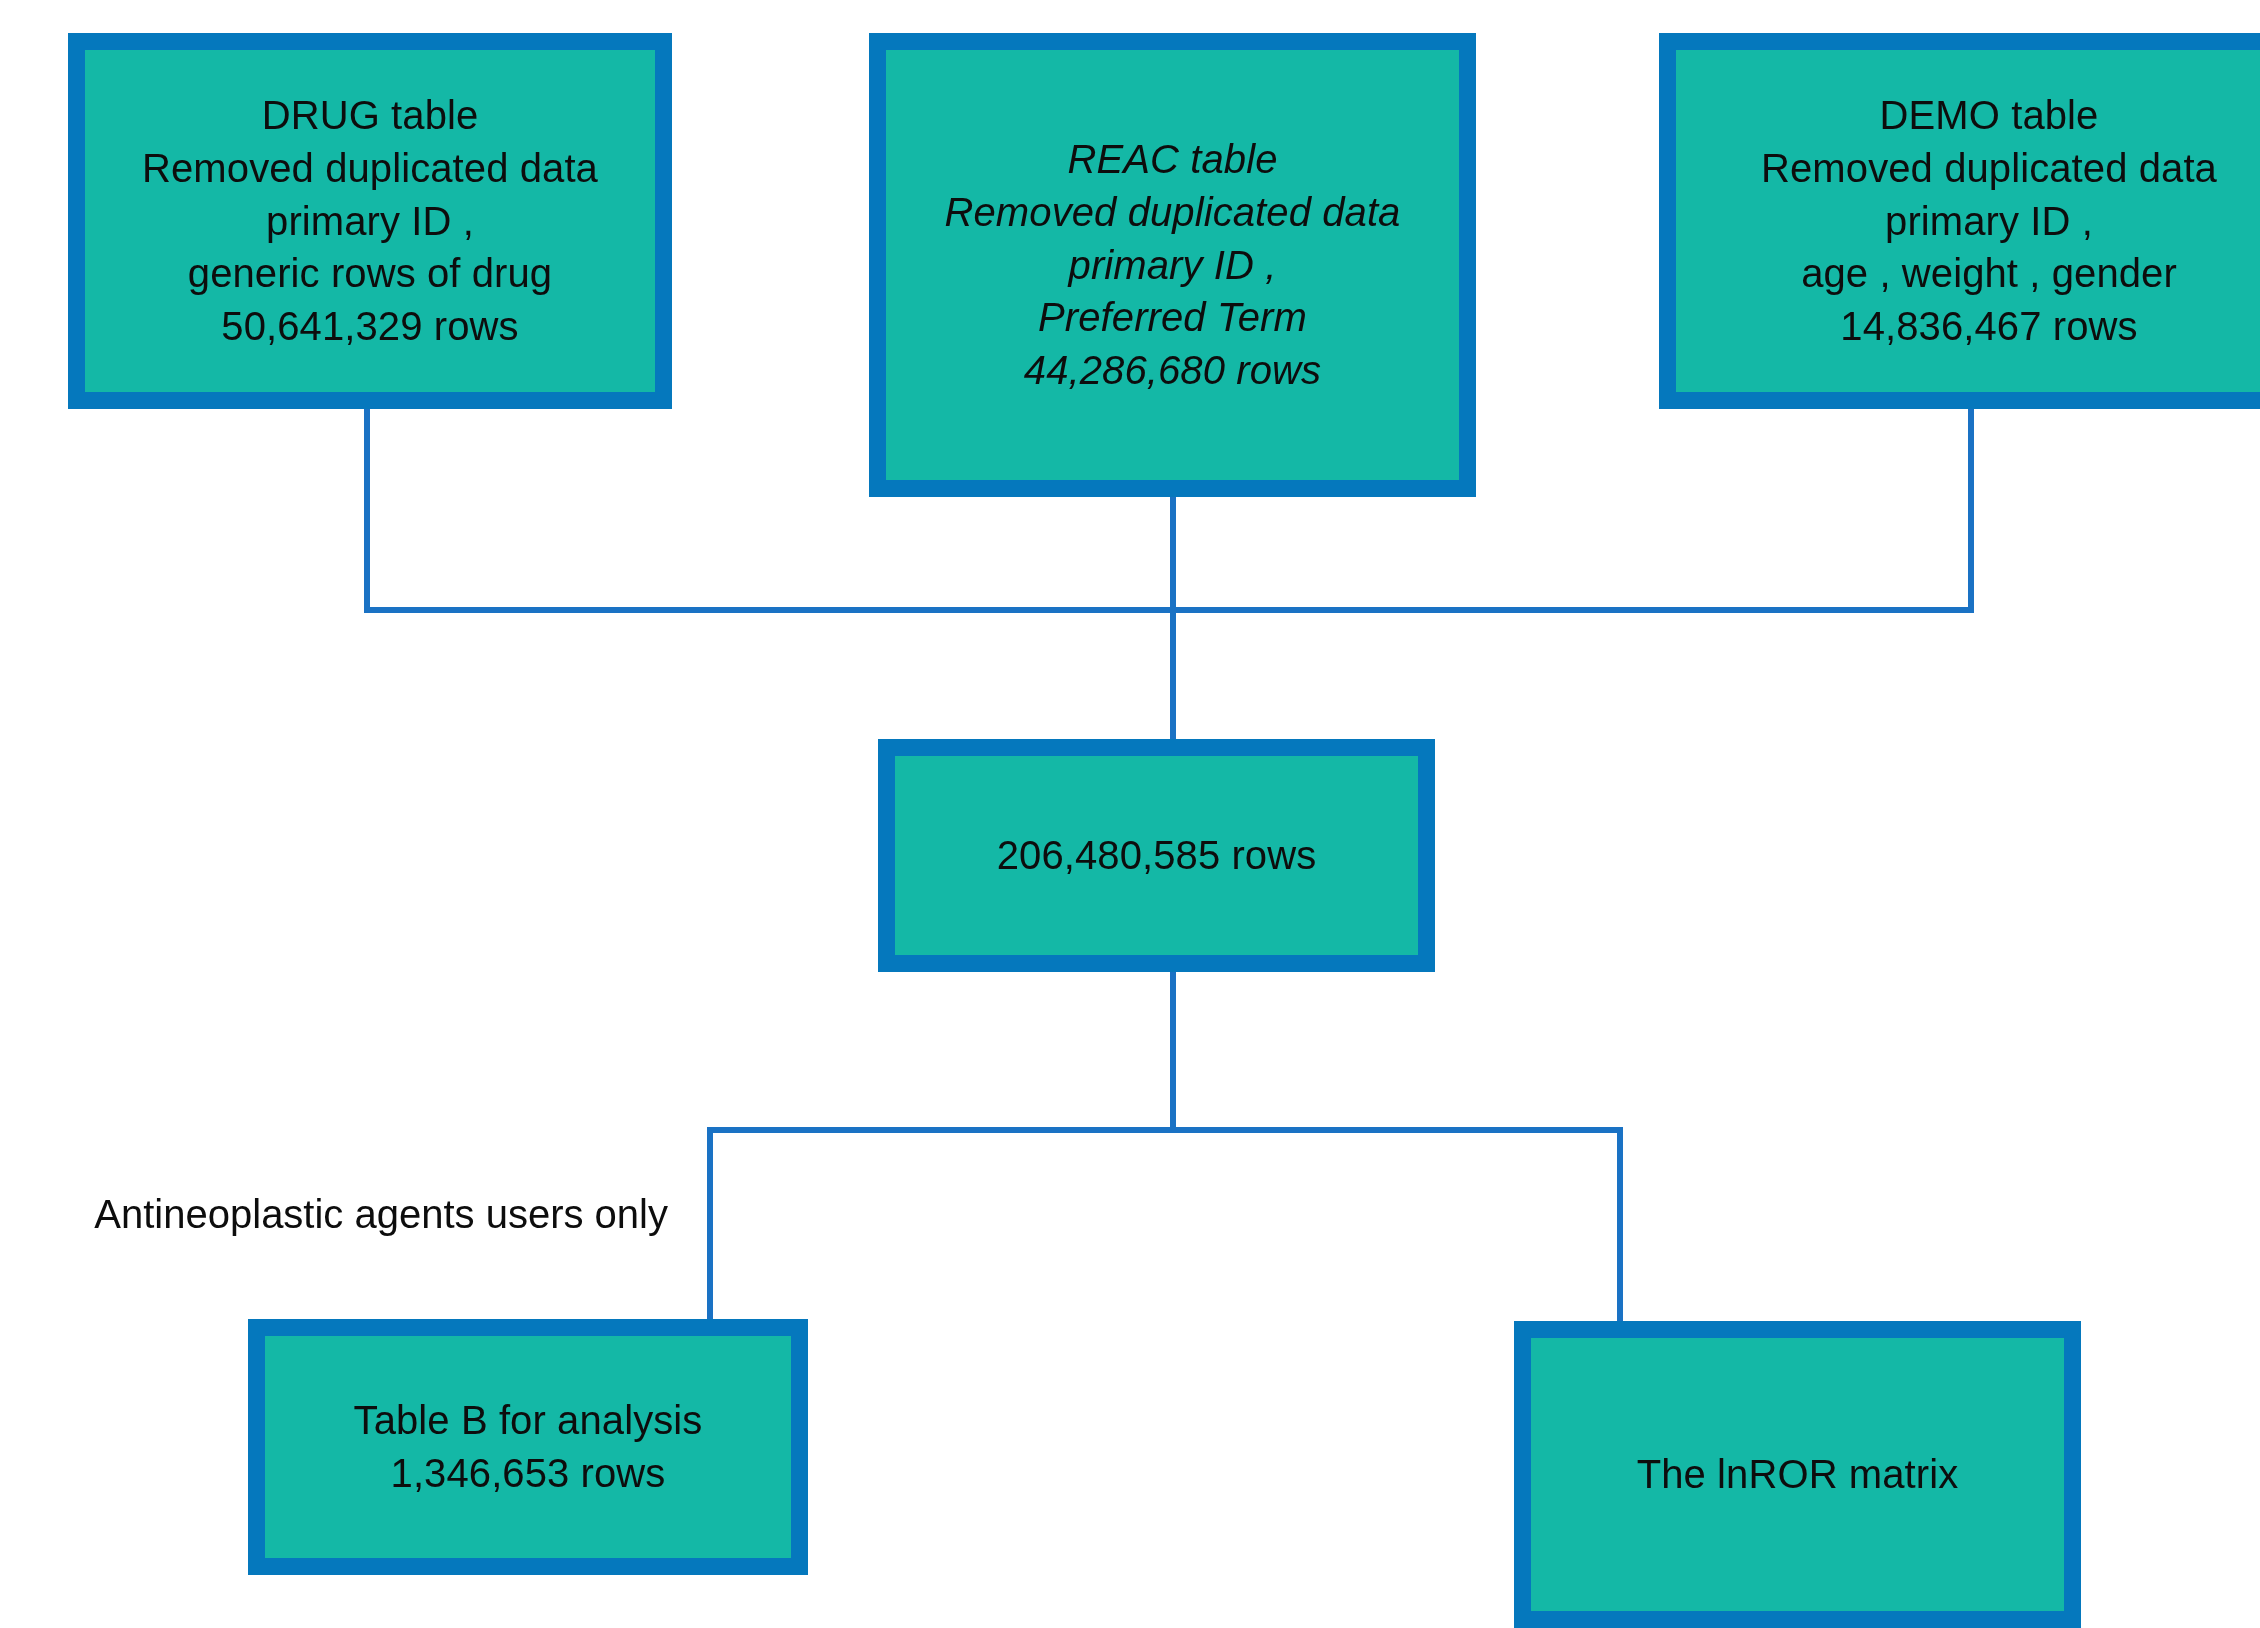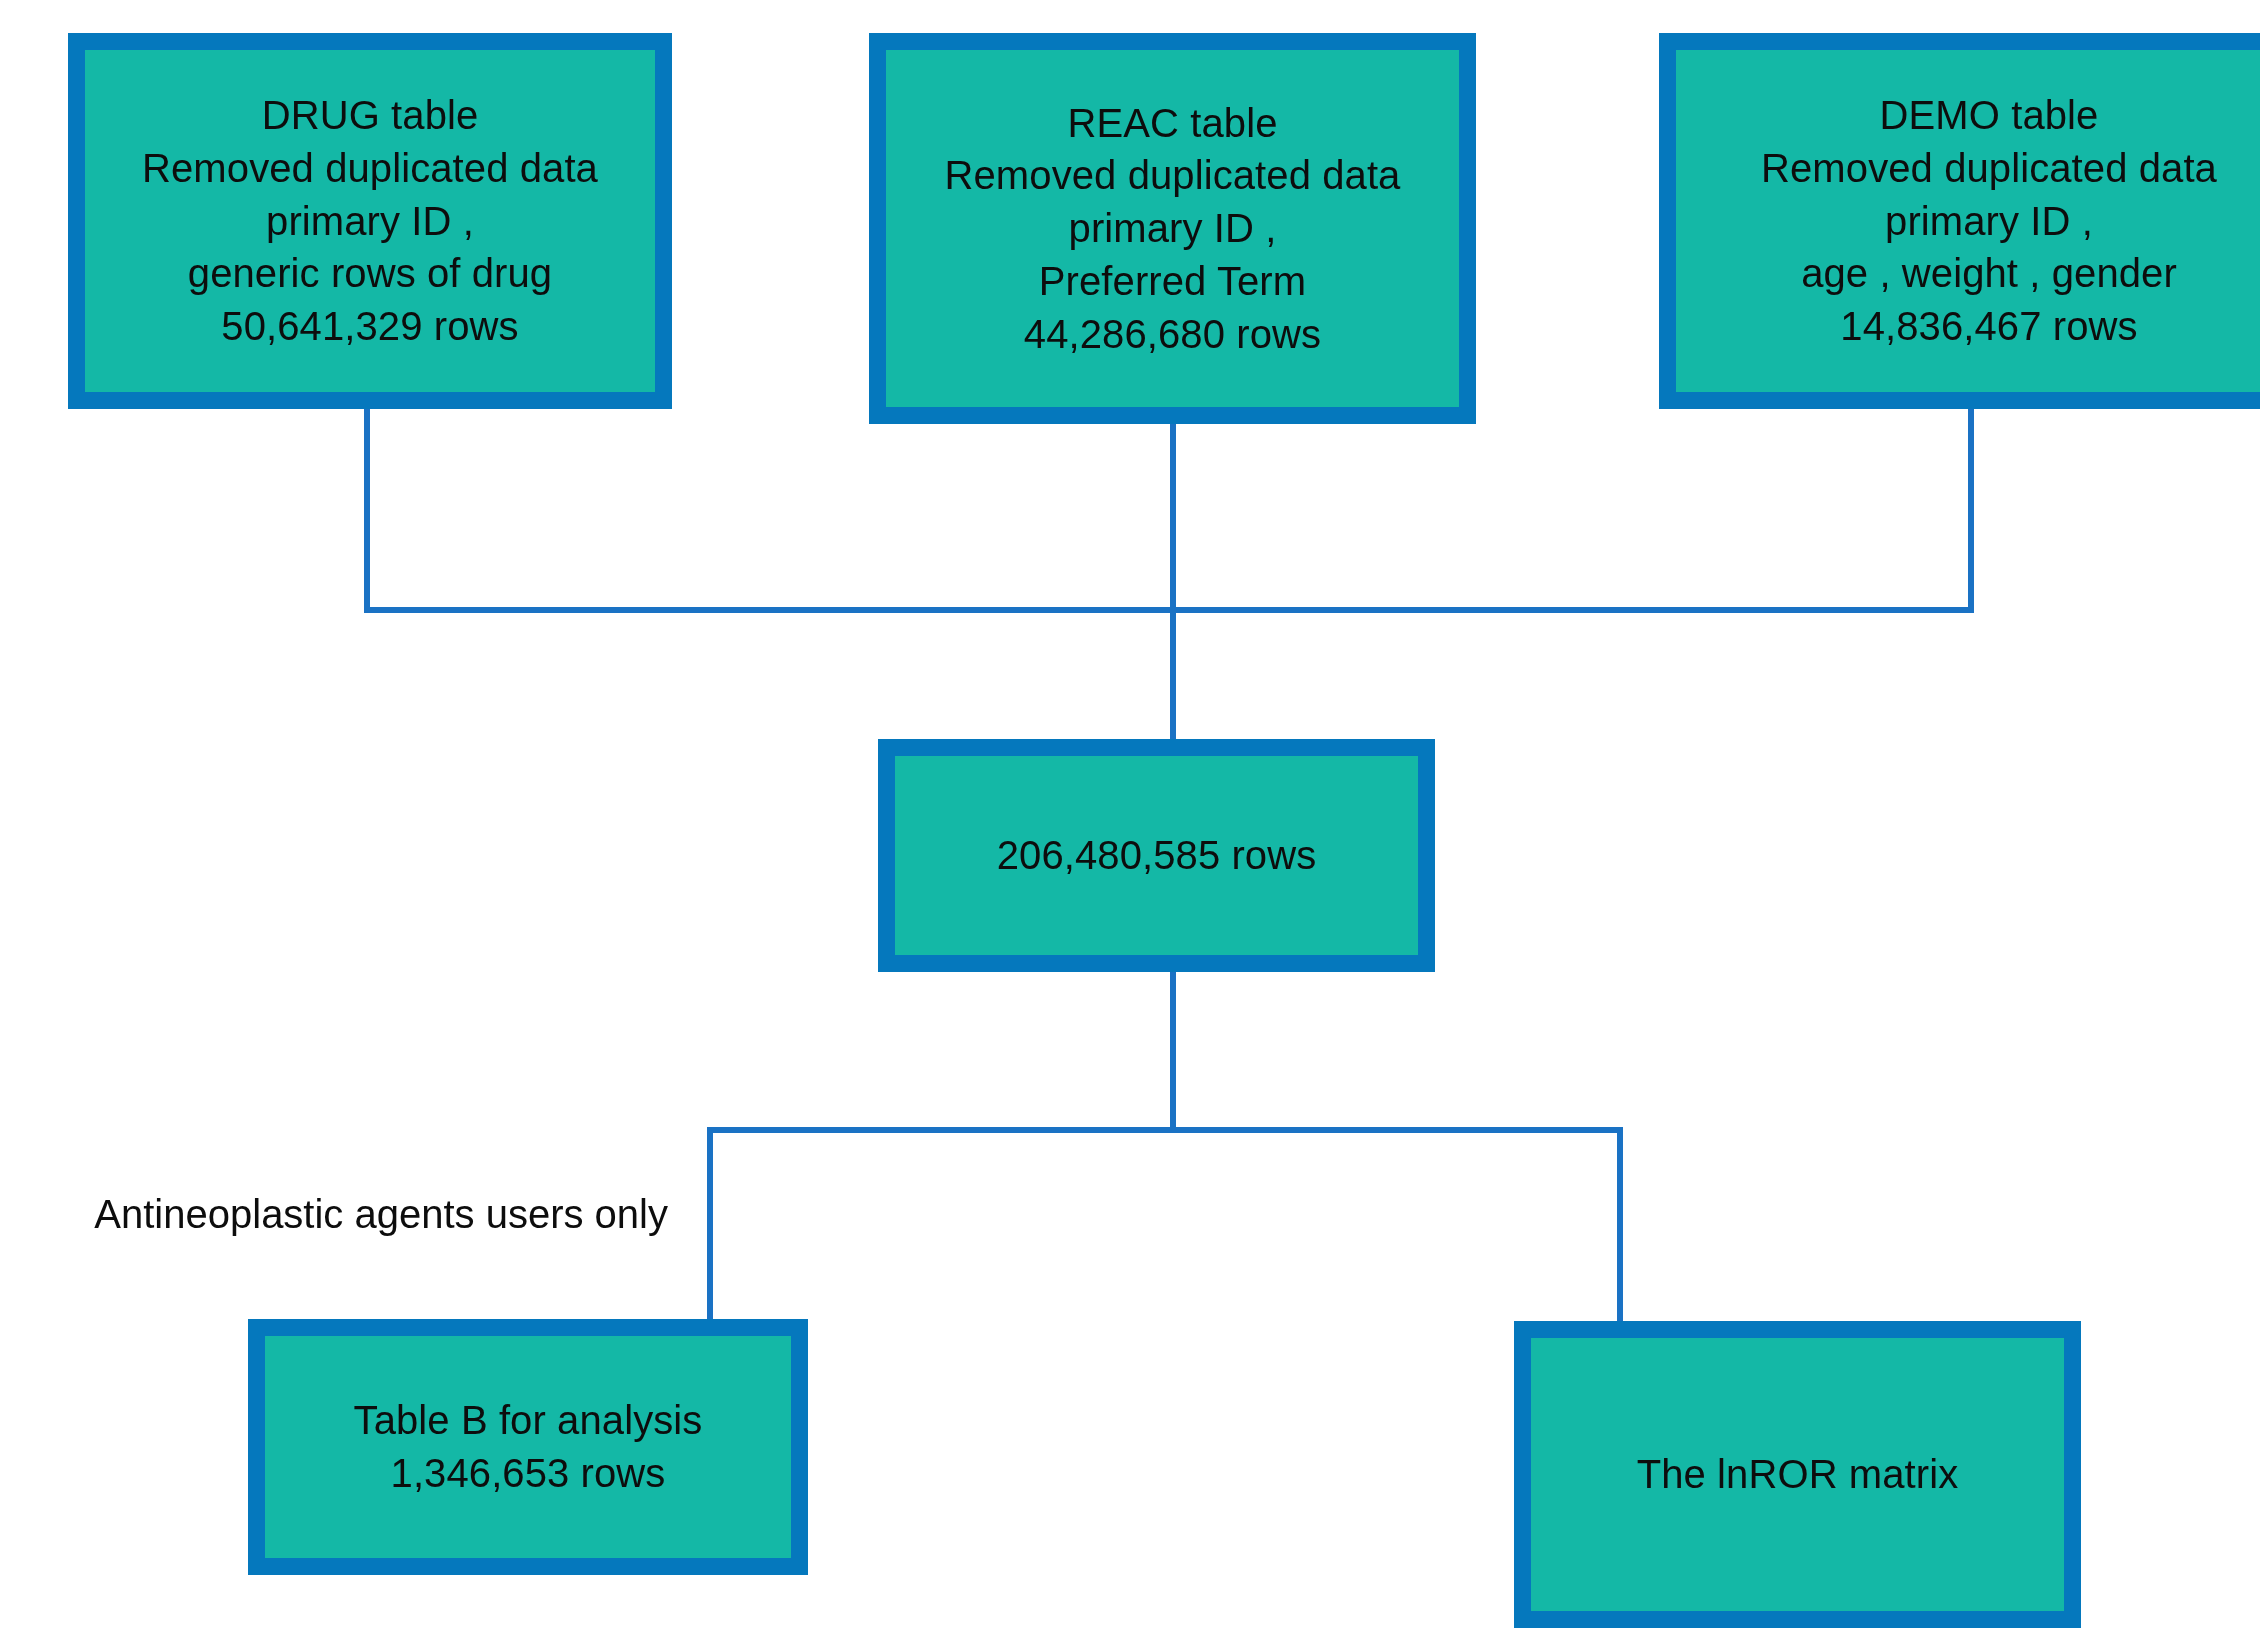--- a/index.html
+++ b/index.html
@@ -33,21 +33,21 @@
   .node .line {
     font-size: 40px;
     line-height: 1.32;
     color: #0d0d0d;
     text-align: center;
     white-space: nowrap;
     letter-spacing: 0.1px;
   }
   
   #node-drug  { left: 68px;   top: 33px;  width: 604px; height: 376px; }
-  #node-reac  { left: 869px;  top: 33px;  width: 607px; height: 391px; }
+  #node-reac  { left: 869px;  top: 33px;  width: 607px; height: 464px; font-style: italic; }
   #node-demo  { left: 1659px; top: 33px;  width: 660px; height: 376px; }
   
   #node-table-a { left: 878px; top: 739px; width: 557px; height: 233px; }
   
   #node-table-b { left: 248px;  top: 1319px; width: 560px; height: 256px; }
   #node-lnror   { left: 1514px; top: 1321px; width: 567px; height: 307px; }
 
   
   .conn {
     position: absolute;

